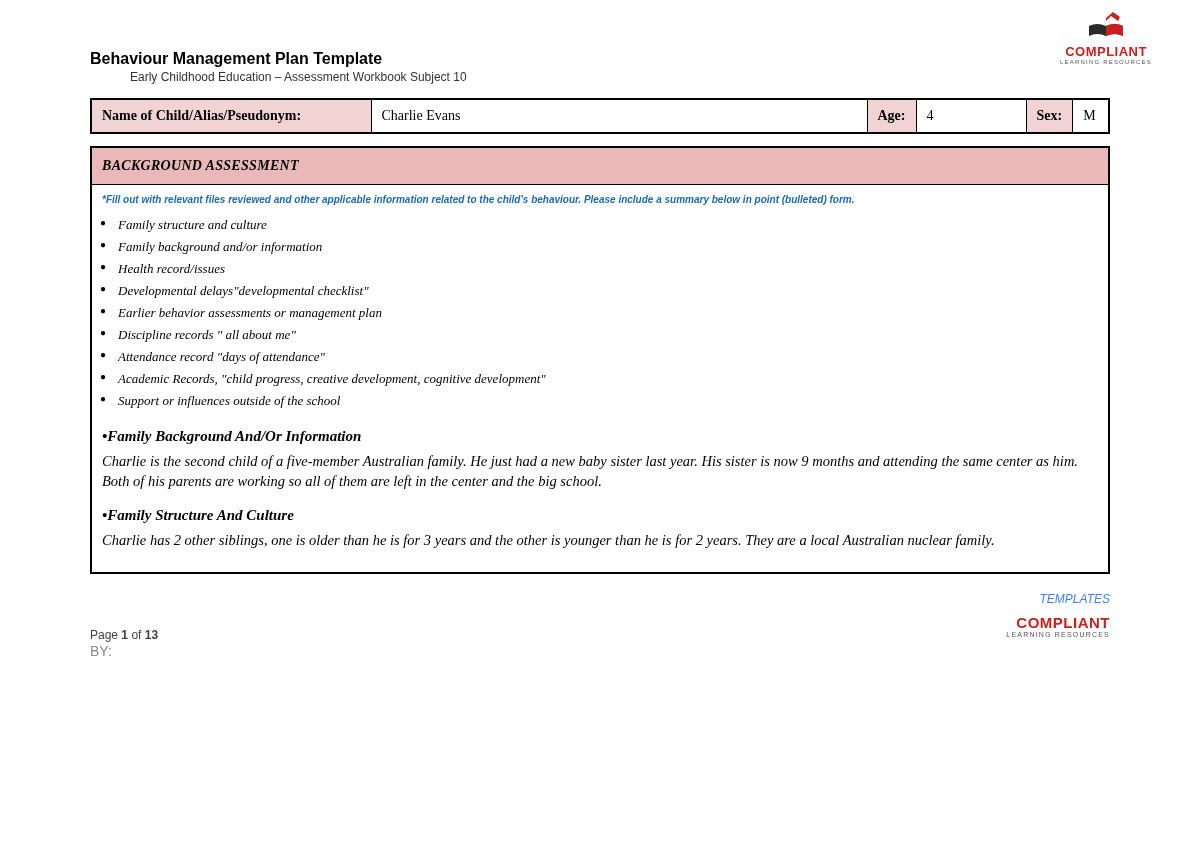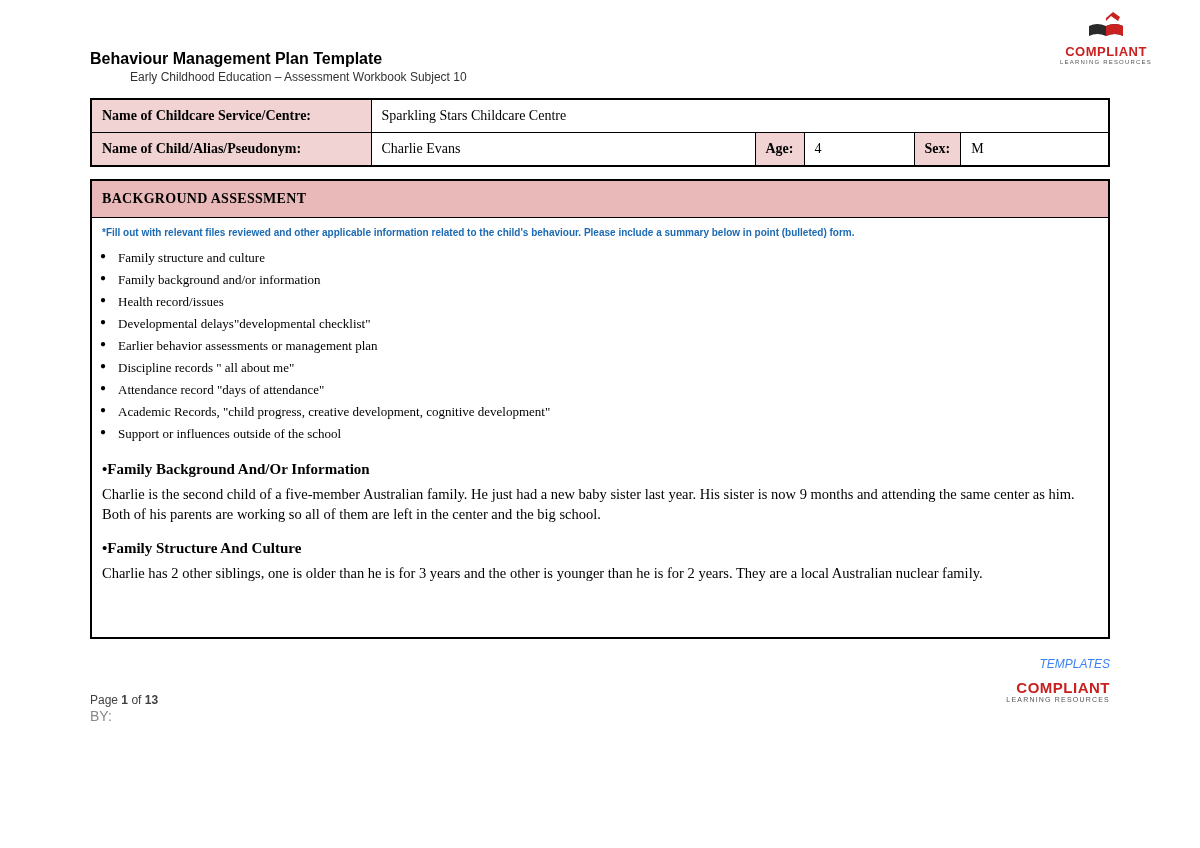--- a/index.html
+++ b/index.html
@@ -70,21 +70,22 @@
     font-weight: bold;
     font-family: Georgia, serif;
   }
   td.val {
     background: #fff;
     font-family: Georgia, serif;
   }
   .section-box {
     border: 2px solid #000;
     margin-top: 12px;
-    padding-bottom: 48px;
+    padding-bottom: 16px;
+    font-style: italic;
   }
   .section-header {
     background: #e9b8b8;
     font-weight: bold;
     font-family: Georgia, serif;
     font-size: 14px;
     padding: 10px 10px;
     border-bottom: 1px solid #000;
     letter-spacing: 0.3px;
   }
@@ -157,27 +158,23 @@
     </div>
     <div class="brand-name">COMPLIANT</div>
     <div class="brand-sub">LEARNING RESOURCES</div>
   </div>
 
   <div class="doc-title">Behaviour Management Plan Template</div>
   <div class="doc-subtitle">Early Childhood Education – Assessment Workbook Subject 10</div>
 
   <table class="info">
     <tbody>
-        <tr>
-      <td class="label" style="width:280px">Name of Childcare Service/Centre:</td>
-      <td class="val" colspan="5">Sparkling Stars Childcare Centre</td>
-    </tr>
     <tr>
       <td class="label" style="width:280px">Name of Child/Alias/Pseudonym:</td>
-      <td class="val" style="width:384px">Charlie Evans</td>
+      <td class="val" style="width:496px">Charlie Evans</td>
       <td class="label" style="width:46px">Age:</td>
       <td class="val" style="width:110px">4</td>
       <td class="label" style="width:42px">Sex:</td>
       <td class="val">M</td>
     </tr>
   </tbody>
     </table>
 
   <div class="section-box">
     <div class="section-header">BACKGROUND ASSESSMENT</div>

